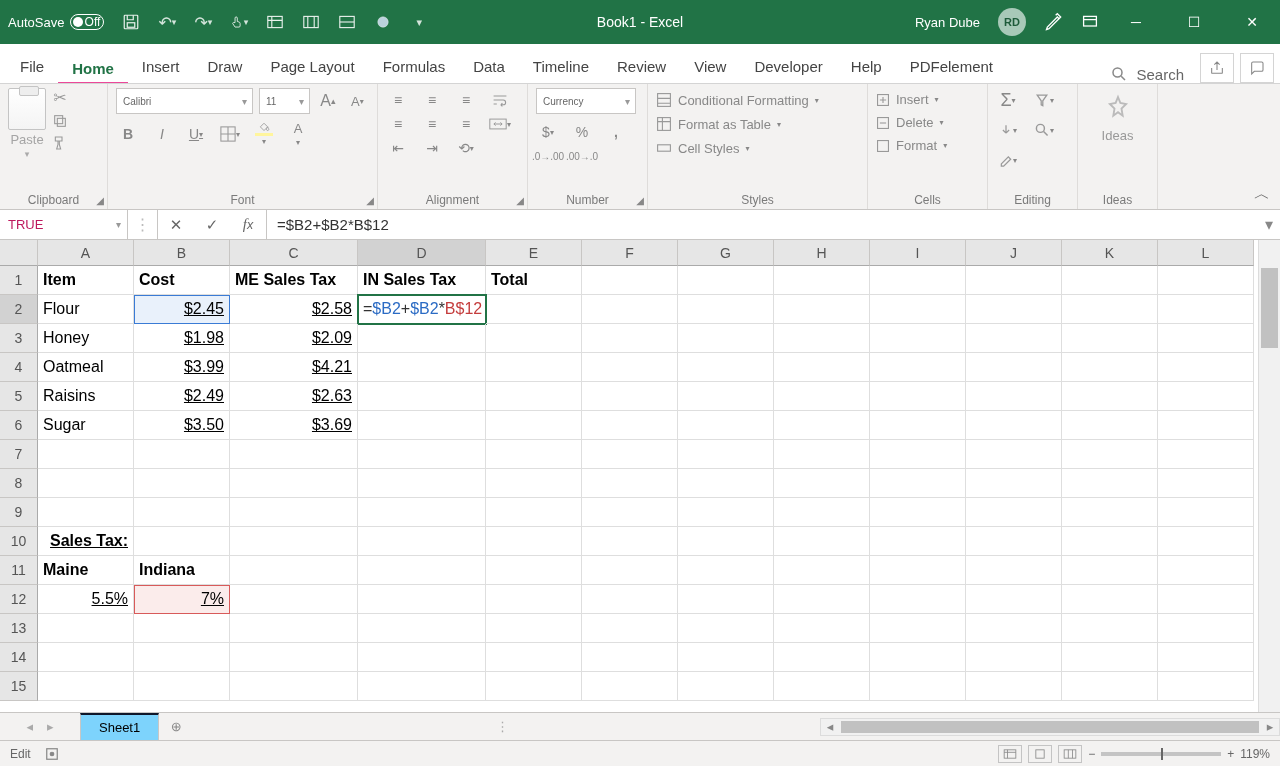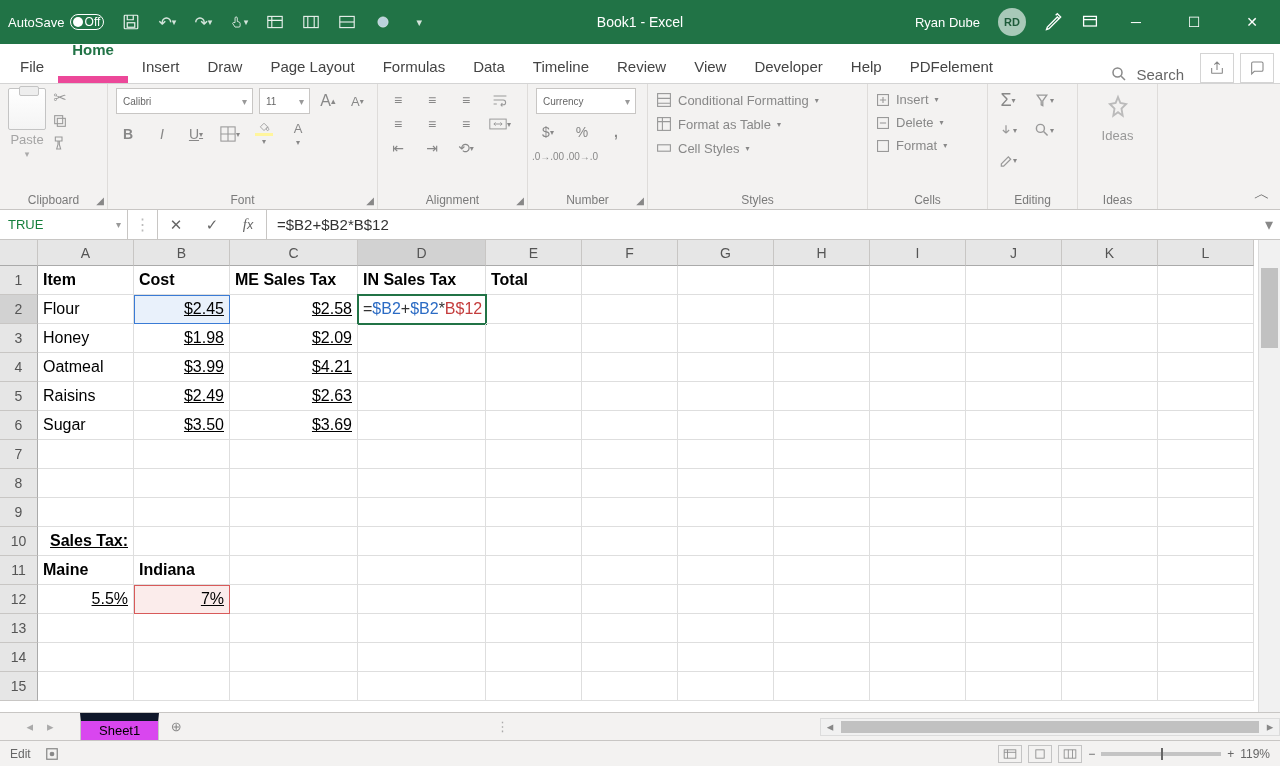--- a/index.html
+++ b/index.html
@@ -13,21 +13,21 @@
 .qat { display: flex; align-items: center; gap: 18px; margin-left: 18px; color: #e8f1ec; }
 .qat .qat-icon { width: 18px; height: 18px; display: flex; align-items: center; justify-content: center; font-size: 16px; opacity: .9; }
 .doc-title { position: absolute; left: 50%; transform: translateX(-50%); font-size: 14px; }
 .title-right { margin-left: auto; display: flex; align-items: center; gap: 18px; }
 .avatar { width: 28px; height: 28px; border-radius: 50%; background: #a8c9b8; color: #1e5b3a; font-size: 11px; display: flex; align-items: center; justify-content: center; font-weight: 600; }
 .win-btn { width: 40px; height: 28px; display: flex; align-items: center; justify-content: center; font-size: 14px; }
 
 
 .ribbon-tabs { height: 40px; background: #fff; display: flex; align-items: flex-end; padding: 0 6px; border-bottom: 1px solid #d4d4d4; }
 .tab { padding: 8px 14px; font-size: 15px; color: #444; cursor: default; }
-.tab.active { color: #217346; font-weight: 600; border-bottom: 7px solid #ec4899; padding-bottom: 18px; }
+.tab.active { color: #217346; font-weight: 600; border-bottom: 1px solid #ec4899; padding-bottom: 5px; }
 .tab-spacer { flex: 1; }
 .search-box { display: flex; align-items: center; gap: 8px; color: #666; font-size: 15px; padding-right: 10px; }
 .end-btn { width: 34px; height: 30px; display: flex; align-items: center; justify-content: center; border: 1px solid #d4d4d4; color: #888; font-size: 14px; margin-left: 6px; }
 
 
 .ribbon-body { height: 126px; background: #f3f2f1; display: flex; border-bottom: 1px solid #c8c6c4; position: relative; }
 .group { border-right: 1px solid #dedcda; padding: 4px 8px 18px 8px; display: flex; flex-direction: column; position: relative; }
 .group-label { position: absolute; bottom: 2px; left: 0; right: 0; text-align: center; font-size: 12px; color: #7a7a7a; }
 .group .launcher { position: absolute; bottom: 3px; right: 3px; font-size: 10px; color: #888; }
 
@@ -54,21 +54,21 @@
 .styles-grp { width: 220px; }
 .styles-grp .srow { font-size: 13px; color: #888; display: flex; align-items: center; gap: 6px; padding: 4px 0; }
 .cells-grp { width: 120px; }
 .cells-grp .srow { font-size: 13px; color: #888; display: flex; align-items: center; gap: 6px; padding: 4px 0; }
 .editing-grp { width: 90px; }
 .ideas-grp { width: 80px; display:flex; flex-direction:column; align-items:center; justify-content:flex-start; padding-top:10px; }
 .collapse-btn { position: absolute; right: 10px; bottom: 4px; color: #666; }
 
 
 .formula-row { height: 30px; display: flex; border-bottom: 1px solid #c8c6c4; align-items: stretch; }
-.name-box { width: 128px; border-right: 1px solid #c8c6c4; padding: 0 8px; display: flex; align-items: center; font-size: 13px; color: #15803d; position:relative; }
+.name-box { width: 128px; border-right: 1px solid #c8c6c4; padding: 0 8px; display: flex; align-items: center; font-size: 13px; color: #be185d; position:relative; }
 .name-box::after { content:'▾'; position:absolute; right:6px; color:#999; font-size:10px; }
 .fx-btns { display: flex; align-items: center; border-right: 1px solid #c8c6c4; }
 .fx-btn { width: 36px; display: flex; align-items: center; justify-content: center; color: #666; font-size: 15px; }
 .fx-btn.fx { font-style: italic; font-family: 'Times New Roman', serif; }
 .formula-input { flex: 1; padding: 0 10px; display: flex; align-items: center; font-size: 15px; color: #333; }
 .fb-expand { width:22px; display:flex; align-items:center; justify-content:center; color:#888;}
 
 
 .grid-wrap { position: relative; height: 472px; overflow: hidden; }
 .corner { position: absolute; left:0; top:0; width: 38px; height: 26px; background: #e6e6e6; border-right: 1px solid #c8c6c4; border-bottom: 1px solid #aaa; }
@@ -96,21 +96,21 @@
 .cA { width: 96px; } .cB { width: 96px; } .cC { width: 128px; } .cD { width: 128px; }
 .cE { width: 96px; } .cF { width: 96px; } .cG { width: 96px; } .cH { width: 96px; }
 .cI { width: 96px; } .cJ { width: 96px; } .cK { width: 96px; } .cL { width: 96px; }
 
 .vscroll { position: absolute; right: 0; top: 0; width: 22px; bottom: 0; background: #f1f1f1; border-left: 1px solid #dcdcdc; }
 .vscroll .thumb { position: absolute; top: 28px; left: 2px; right: 2px; height: 80px; background: #c1c1c1; }
 
 
 .sheet-tabs { height: 28px; border-top: 1px solid #c8c6c4; display: flex; align-items: stretch; background: #f3f2f1; font-size: 13px; }
 .sheet-nav { width: 80px; display: flex; align-items: center; justify-content: center; gap: 14px; color: #aaa; }
-.sheet-tab { background: #d946ef; border: 1px solid #c8c6c4; border-bottom: none; padding: 0 18px; display: flex; align-items: center; border-top: 8px solid #0f172a; }
+.sheet-tab { background: #7dd3fc; border: 1px solid #c8c6c4; border-bottom: none; padding: 0 18px; display: flex; align-items: center; border-top: 2px solid #0f172a; }
 .addsheet { width: 34px; display: flex; align-items: center; justify-content: center; color: #888; }
 .hscroll { flex: 1; display: flex; align-items: center; }
 .hscroll-track { margin-left: auto; width: 460px; height: 18px; background: #f1f1f1; border: 1px solid #dcdcdc; display: flex; align-items: center; }
 .hscroll-track .lh { width: 18px; text-align: center; color: #888; }
 .hscroll-track .th { flex:1; height: 12px; background: #c1c1c1; margin: 0 2px; }
 
 
 .status-bar { height: 26px; background: #f3f2f1; border-top: 1px solid #c8c6c4; display: flex; align-items: center; font-size: 12px; color: #666; padding: 0 10px; gap: 14px; }
 .status-bar .views { margin-left: auto; display: flex; gap: 6px; align-items: center; }
 .status-bar .view-btn { width: 24px; height: 18px; border: 1px solid #c4c4c4; display:flex; align-items:center; justify-content:center; font-size:10px; }

